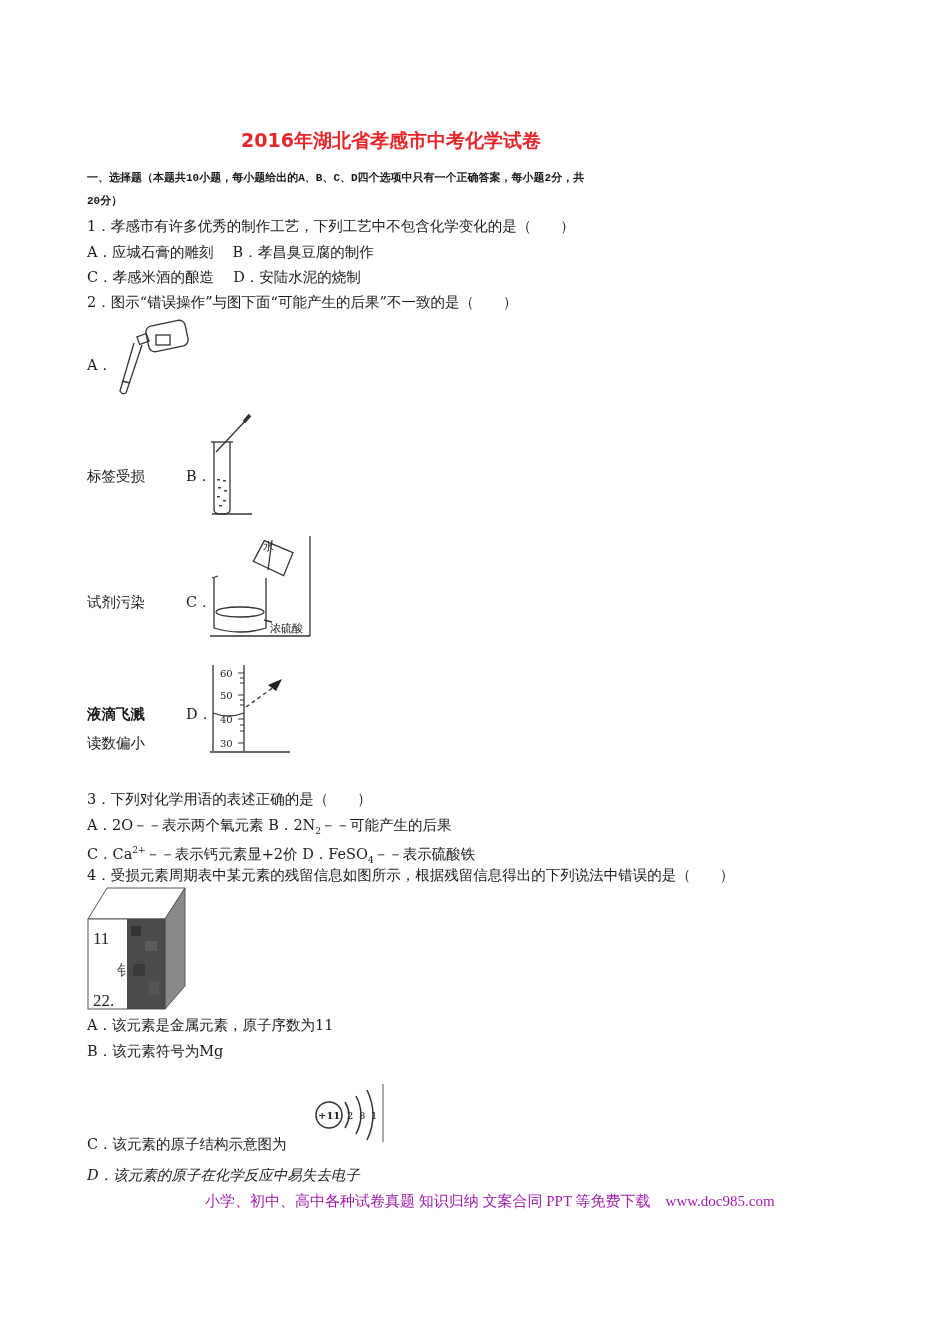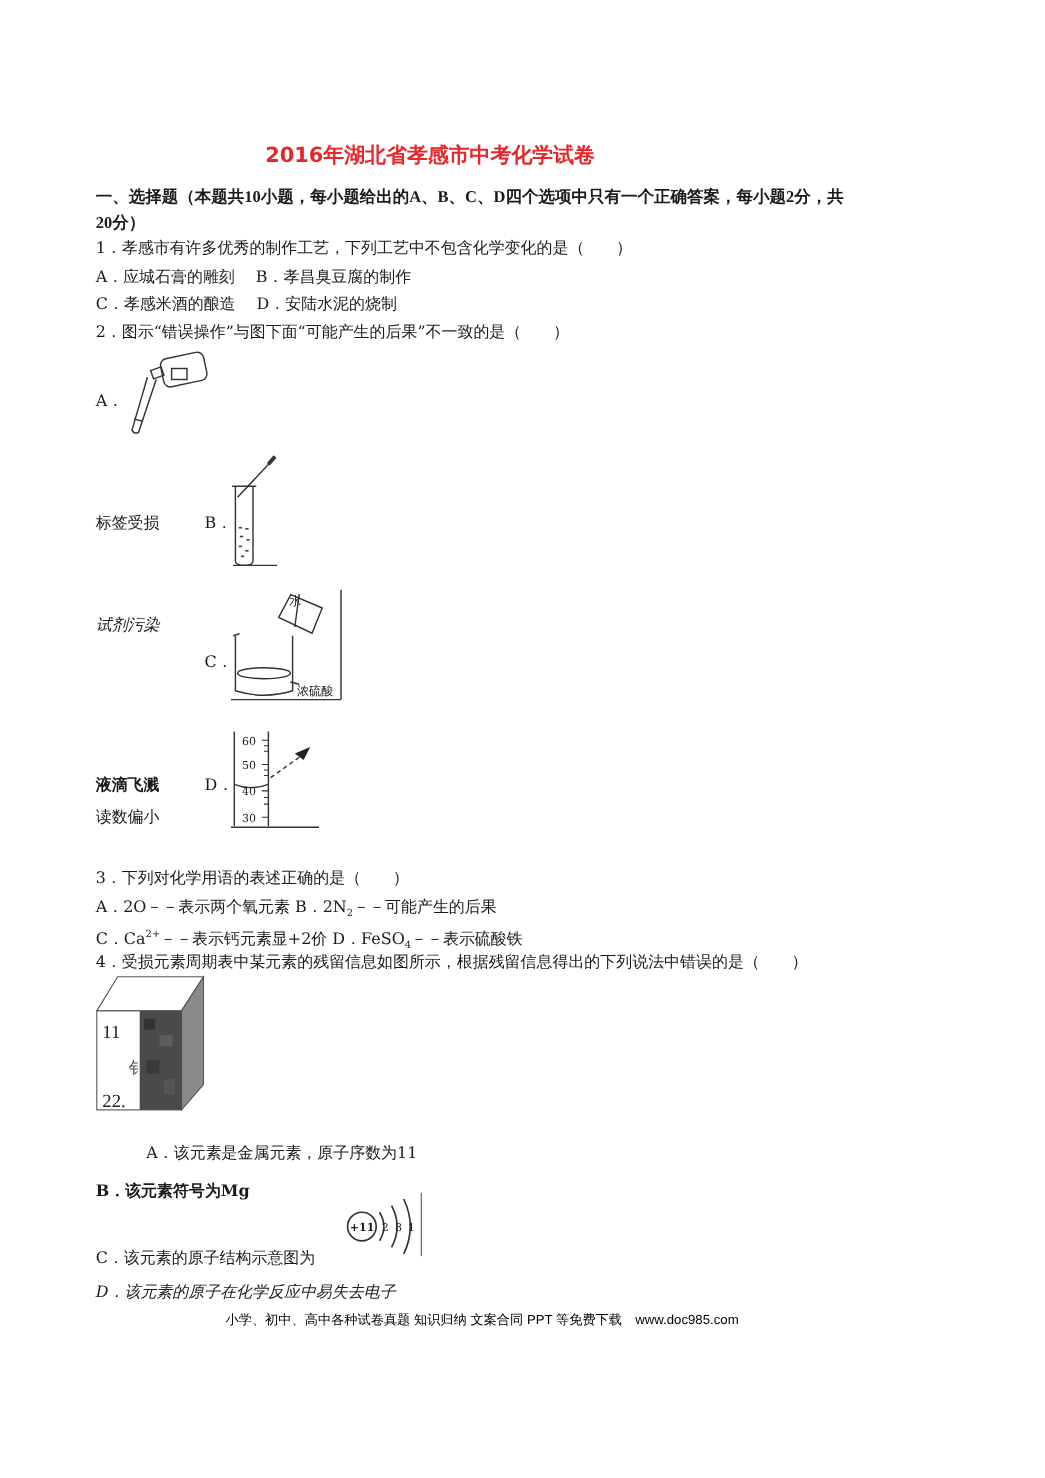--- a/index.html
+++ b/index.html
@@ -1,25 +1,25 @@
 <!DOCTYPE html>
 <html><head>
 <meta charset="utf-8">
 <style>
   html, body { margin: 0; padding: 0; background: #ffffff; }
   body { width: 950px; height: 1344px; position: relative; overflow: hidden;
          font-family: "DejaVu Serif", "Liberation Serif", serif; color: #1a1a1a; }
   .abs { position: absolute; white-space: nowrap; }
   .title { left: 0; width: 782px; top: 128px; text-align: center; font-size: 19px;
            font-weight: bold; color: #e8262a; font-family: "DejaVu Sans", sans-serif; letter-spacing: 0px; }
-  .sec { left: 87px; font-size: 15px; font-weight: bold; font-family: Liberation Serif, serif; }
+  .sec { left: 87px; font-size: 11px; font-weight: bold; font-family: Liberation Mono, monospace; }
   .ln { left: 87px; font-size: 14.5px; line-height: 18px; }
   .fig { position: absolute; }
   sub, sup { font-size: 9px; }
-  .footer { left: 205px; top: 1192px; font-size: 12px; font-family: Liberation Sans, sans-serif; color: #000000; }
+  .footer { left: 205px; top: 1192px; font-size: 15px; font-family: Liberation Serif, serif; color: #a21caf; }
 </style>
 </head>
 <body>
 
 <div class="abs title">2016年湖北省孝感市中考化学试卷</div>
 
 <div class="abs sec" style="top:170px;">一、选择题（本题共10小题，每小题给出的A、B、C、D四个选项中只有一个正确答案，每小题2分，共</div>
 <div class="abs sec" style="top:193px;">20分）</div>
 
 <div class="abs ln" style="top:217px;">1．孝感市有许多优秀的制作工艺，下列工艺中不包含化学变化的是（　　）</div>
@@ -53,21 +53,21 @@
     <rect x="9" y="67" width="3" height="1.5"></rect>
       <rect x="15" y="68" width="3" height="1.5"></rect>
     <rect x="10" y="75" width="3" height="1.5"></rect>
       <rect x="16" y="78" width="3" height="1.5"></rect>
     <rect x="9" y="84" width="3" height="1.5"></rect>
       <rect x="15" y="88" width="3" height="1.5"></rect>
     <rect x="11" y="93" width="3" height="1.5"></rect>
   </g>
 </svg>
 
-<div class="abs ln" style="top:560px;font-style:italic;">试剂污染</div>
+<div class="abs ln" style="top:593px;">试剂污染</div>
 <div class="abs ln" style="top:593px;left:186px;">C．</div>
 <svg class="fig" style="left:210px;top:536px;" width="105" height="102" viewBox="0 0 105 102">
   <g fill="none" stroke="#333" stroke-width="1.3">
     <path d="M4 42 L4 92 Q30 100 56 92 L56 42"></path>
     <path d="M2 42 L8 40"></path>
     <ellipse cx="30" cy="76" rx="24" ry="5"></ellipse>
     <path d="M44 28 L52 6 L82 14 L76 38 Z" transform="rotate(8 63 22)"></path>
     <line x1="58" y1="34" x2="62" y2="4"></line>
     <line x1="54" y1="84" x2="62" y2="86"></line>
     <line x1="0" y1="100" x2="100" y2="100"></line>
@@ -127,22 +127,22 @@
   <rect x="40" y="33" width="38" height="90" fill="#4a4a4a"></rect>
   <rect x="44" y="40" width="10" height="10" fill="#333"></rect>
     <rect x="58" y="55" width="12" height="10" fill="#5c5c5c"></rect>
   <rect x="46" y="78" width="12" height="12" fill="#3a3a3a"></rect>
     <rect x="62" y="95" width="10" height="14" fill="#555"></rect>
   <text x="6" y="58" font-size="17" fill="#222" font-family="Liberation Serif, serif">11</text>
   <text x="30" y="89" font-size="15" fill="#555">钅</text>
   <text x="6" y="120" font-size="17" fill="#222" font-family="Liberation Serif, serif">22.</text>
 </svg>
 
-<div class="abs ln" style="top:1040px;margin-left:46px;">A．该元素是金属元素，原子序数为11</div>
-<div class="abs ln" style="top:1074px;font-weight:bold;">B．该元素符号为Mg</div>
+<div class="abs ln" style="top:1016px;">A．该元素是金属元素，原子序数为11</div>
+<div class="abs ln" style="top:1042px;">B．该元素符号为Mg</div>
 <div class="abs ln" style="top:1115px;margin-top:20px;">C．该元素的原子结构示意图为</div>
 <svg class="fig" style="left:313px;top:1084px;" width="72" height="58" viewBox="0 0 72 58">
   <circle cx="16" cy="31" r="13" fill="none" stroke="#333" stroke-width="1.5"></circle>
   <text x="5" y="35" font-size="10" fill="#222" font-weight="bold">+11</text>
   <g fill="none" stroke="#333" stroke-width="1.5">
     <path d="M32 18 Q40 31 32 44"></path>
     <path d="M43 12 Q53 31 43 50"></path>
     <path d="M54 6 Q66 31 54 56"></path>
   </g>
   <text x="34" y="35" font-size="10" fill="#222">2</text>

